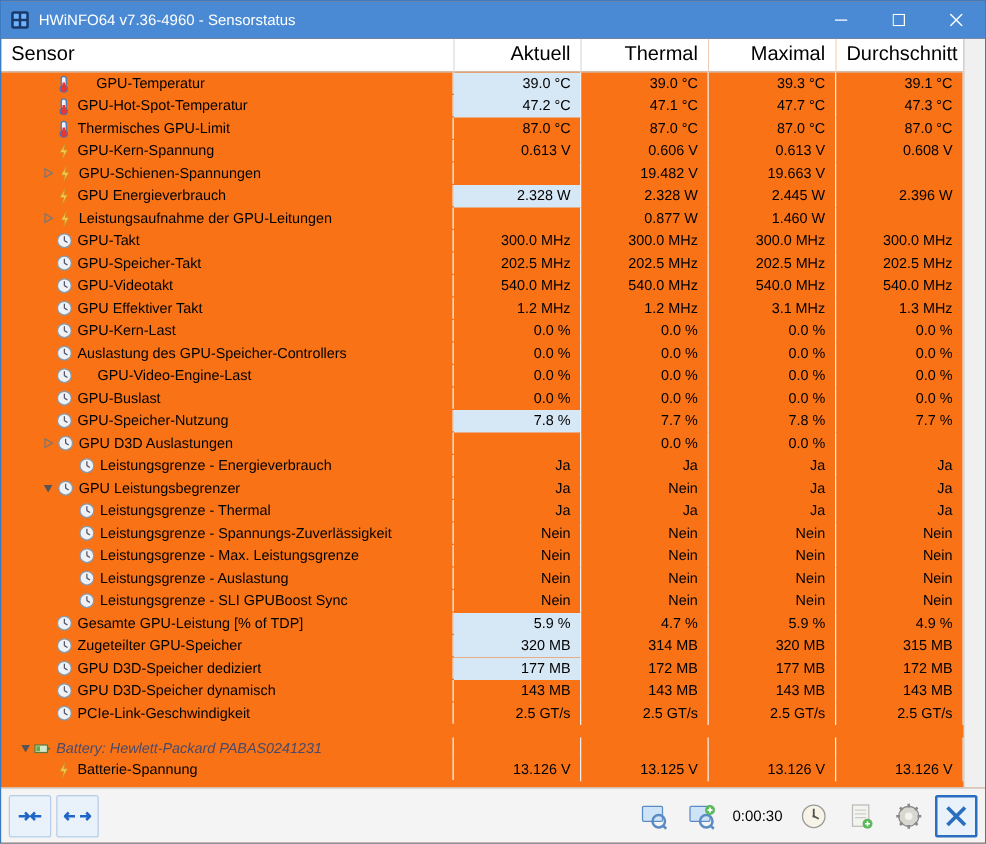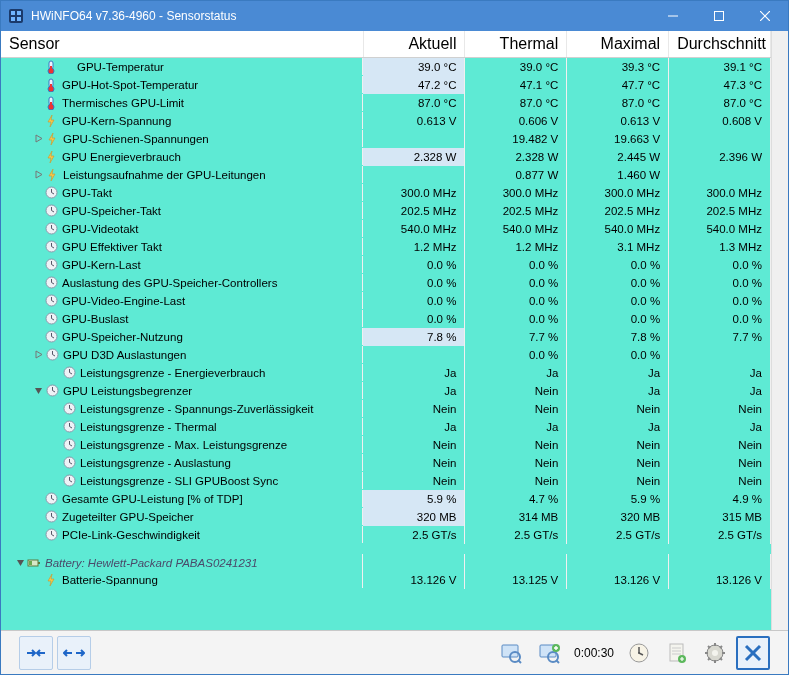--- a/index.html
+++ b/index.html
@@ -1,38 +1,38 @@
 <!DOCTYPE html>
 <html><head>
 <meta charset="utf-8">
 <style>
   * { box-sizing: border-box; }
   html, body { margin: 0; padding: 0; font-family: "Segoe UI", Tahoma, sans-serif; font-size: 12px; color: #000; background: #fff; }
-  .window { width: 789px; height: 675px; display: flex; flex-direction: column; border: 1px solid #3a7ac0; background: #5eead4; position: relative; }
+  .window { width: 789px; height: 675px; display: flex; flex-direction: column; border: 1px solid #3a7ac0; background: #f97316; position: relative; }
   .titlebar { height: 30px; background: #4a8ad4; color: #fff; display: flex; align-items: center; padding-left: 6px; }
   .titlebar .app-icon { width: 18px; height: 18px; margin-right: 6px; display: flex; align-items: center; justify-content: center; }
   .titlebar .title { flex: 1; font-size: 12px; }
   .titlebar .win-btns { display: flex; height: 100%; }
   .win-btn { width: 46px; display: flex; align-items: center; justify-content: center; color: #fff; cursor: pointer; }
   .content { flex: 1; display: flex; overflow: hidden; }
   .tablewrap { flex: 1; overflow-y: auto; }
   table { width: 100%; border-collapse: collapse; table-layout: fixed; }
   thead th { position: sticky; top: 0; background: #fff; border-bottom: 1px solid #d0d0d0; font-weight: 400; text-align: right; padding: 4px 8px; font-size: 16px; border-right: 1px solid #e8e8e8; }
   thead th:first-child { text-align: left; width: 320px; }
   thead th:not(:first-child) { width: 90px; }
   tbody td { padding: 1px 8px; border-right: 1px solid #f0f0f0; font-size: 11.5px; line-height: 16px; height: 17px; white-space: nowrap; overflow: hidden; }
   tbody td:not(:first-child) { text-align: right; }
   tbody td:first-child { display: flex; align-items: center; gap: 1px; }
   .hl td.v0 { background: #d6e7f5; }
   .indent { display: inline-block; flex-shrink: 0; }
   .exp { width: 12px; display: inline-flex; justify-content: center; font-size: 10px; color: #555; cursor: pointer; flex-shrink: 0; }
   .icon { width: 14px; height: 14px; display: inline-flex; align-items: center; justify-content: center; flex-shrink: 0; }
   .section td:first-child { font-style: italic; color: #4a4a6a; }
   .scrollbar-space { width: 17px; background: #f0f0f0; border-left: 1px solid #ddd; }
-  .statusbar { height: 44px; border-top: 1px solid #c8c8c8; background: #f4f4f4; display: flex; align-items: center; padding: 3px 18px; gap: 4px; }
+  .statusbar { height: 44px; border-top: 1px solid #c8c8c8; background: #f4f4f4; display: flex; align-items: center; padding: 3px 6px; gap: 4px; }
   .sb-btn { width: 34px; height: 34px; border: 1px solid transparent; display: flex; align-items: center; justify-content: center; cursor: pointer; border-radius: 2px; }
   .sb-btn.sq { border-color: #b5cde8; background: #e9f1fa; }
   .sb-btn.close-x { border: 2px solid #2a6fbf; background: #e9f1fa; }
   .sb-spacer { flex: 1; }
   .elapsed { font-size: 12px; padding: 0 4px; }
   svg { display: block; }
 </style>
 </head>
 <body>
 
@@ -308,21 +308,21 @@
             <tr>
               <td>
                 <span class="indent" style="width: 34px;"></span>
                 <span class="icon">
                   <svg width="13" height="13">
                     <circle cx="6.5" cy="6.5" r="5.5" fill="#eef2f6" stroke="#89a"></circle>
                     <line x1="6.5" y1="6.5" x2="6.5" y2="3" stroke="#556" stroke-width="1"></line>
                     <line x1="6.5" y1="6.5" x2="9" y2="8" stroke="#556" stroke-width="1"></line>
                   </svg>
                 </span>
-                <span style="margin-left: 3px;">GPU-Video-Engine-Last</span>
+                <span style="margin-left: 19px;">GPU-Video-Engine-Last</span>
               </td>
               <td class="v0">0.0 %</td>
               <td class="v1">0.0 %</td>
               <td class="v2">0.0 %</td>
               <td class="v3">0.0 %</td>
             </tr>
             <tr>
               <td>
                 <span class="indent" style="width: 34px;"></span>
                 <span class="icon">
@@ -420,54 +420,54 @@
             <tr>
               <td>
                 <span class="indent" style="width: 52px;"></span>
                 <span class="icon">
                   <svg width="13" height="13">
                     <circle cx="6.5" cy="6.5" r="5.5" fill="#eef2f6" stroke="#89a"></circle>
                     <line x1="6.5" y1="6.5" x2="6.5" y2="3" stroke="#556" stroke-width="1"></line>
                     <line x1="6.5" y1="6.5" x2="9" y2="8" stroke="#556" stroke-width="1"></line>
                   </svg>
                 </span>
+                <span style="margin-left: 3px;">Leistungsgrenze - Thermal</span>
+              </td>
+              <td class="v0">Ja</td>
+              <td class="v1">Ja</td>
+              <td class="v2">Ja</td>
+              <td class="v3">Ja</td>
+            </tr>
+            <tr>
+              <td>
+                <span class="indent" style="width: 52px;"></span>
+                <span class="icon">
+                  <svg width="13" height="13">
+                    <circle cx="6.5" cy="6.5" r="5.5" fill="#eef2f6" stroke="#89a"></circle>
+                    <line x1="6.5" y1="6.5" x2="6.5" y2="3" stroke="#556" stroke-width="1"></line>
+                    <line x1="6.5" y1="6.5" x2="9" y2="8" stroke="#556" stroke-width="1"></line>
+                  </svg>
+                </span>
                 <span style="margin-left: 3px;">Leistungsgrenze - Spannungs-Zuverlässigkeit</span>
               </td>
               <td class="v0">Nein</td>
               <td class="v1">Nein</td>
               <td class="v2">Nein</td>
               <td class="v3">Nein</td>
             </tr>
             <tr>
               <td>
                 <span class="indent" style="width: 52px;"></span>
                 <span class="icon">
                   <svg width="13" height="13">
                     <circle cx="6.5" cy="6.5" r="5.5" fill="#eef2f6" stroke="#89a"></circle>
                     <line x1="6.5" y1="6.5" x2="6.5" y2="3" stroke="#556" stroke-width="1"></line>
                     <line x1="6.5" y1="6.5" x2="9" y2="8" stroke="#556" stroke-width="1"></line>
                   </svg>
                 </span>
-                <span style="margin-left: 3px;">Leistungsgrenze - Thermal</span>
-              </td>
-              <td class="v0">Ja</td>
-              <td class="v1">Ja</td>
-              <td class="v2">Ja</td>
-              <td class="v3">Ja</td>
-            </tr>
-            <tr>
-              <td>
-                <span class="indent" style="width: 52px;"></span>
-                <span class="icon">
-                  <svg width="13" height="13">
-                    <circle cx="6.5" cy="6.5" r="5.5" fill="#eef2f6" stroke="#89a"></circle>
-                    <line x1="6.5" y1="6.5" x2="6.5" y2="3" stroke="#556" stroke-width="1"></line>
-                    <line x1="6.5" y1="6.5" x2="9" y2="8" stroke="#556" stroke-width="1"></line>
-                  </svg>
-                </span>
                 <span style="margin-left: 3px;">Leistungsgrenze - Max. Leistungsgrenze</span>
               </td>
               <td class="v0">Nein</td>
               <td class="v1">Nein</td>
               <td class="v2">Nein</td>
               <td class="v3">Nein</td>
             </tr>
             <tr>
               <td>
                 <span class="indent" style="width: 52px;"></span>
@@ -528,20 +528,54 @@
                     <line x1="6.5" y1="6.5" x2="6.5" y2="3" stroke="#556" stroke-width="1"></line>
                     <line x1="6.5" y1="6.5" x2="9" y2="8" stroke="#556" stroke-width="1"></line>
                   </svg>
                 </span>
                 <span style="margin-left: 3px;">Zugeteilter GPU-Speicher</span>
               </td>
               <td class="v0">320 MB</td>
               <td class="v1">314 MB</td>
               <td class="v2">320 MB</td>
               <td class="v3">315 MB</td>
+            </tr>
+            <tr class="hl">
+              <td>
+                <span class="indent" style="width: 34px;"></span>
+                <span class="icon">
+                  <svg width="13" height="13">
+                    <circle cx="6.5" cy="6.5" r="5.5" fill="#eef2f6" stroke="#89a"></circle>
+                    <line x1="6.5" y1="6.5" x2="6.5" y2="3" stroke="#556" stroke-width="1"></line>
+                    <line x1="6.5" y1="6.5" x2="9" y2="8" stroke="#556" stroke-width="1"></line>
+                  </svg>
+                </span>
+                <span style="margin-left: 3px;">GPU D3D-Speicher dediziert</span>
+              </td>
+              <td class="v0">177 MB</td>
+              <td class="v1">172 MB</td>
+              <td class="v2">177 MB</td>
+              <td class="v3">172 MB</td>
+            </tr>
+            <tr>
+              <td>
+                <span class="indent" style="width: 34px;"></span>
+                <span class="icon">
+                  <svg width="13" height="13">
+                    <circle cx="6.5" cy="6.5" r="5.5" fill="#eef2f6" stroke="#89a"></circle>
+                    <line x1="6.5" y1="6.5" x2="6.5" y2="3" stroke="#556" stroke-width="1"></line>
+                    <line x1="6.5" y1="6.5" x2="9" y2="8" stroke="#556" stroke-width="1"></line>
+                  </svg>
+                </span>
+                <span style="margin-left: 3px;">GPU D3D-Speicher dynamisch</span>
+              </td>
+              <td class="v0">143 MB</td>
+              <td class="v1">143 MB</td>
+              <td class="v2">143 MB</td>
+              <td class="v3">143 MB</td>
             </tr>
             <tr>
               <td>
                 <span class="indent" style="width: 34px;"></span>
                 <span class="icon">
                   <svg width="13" height="13">
                     <circle cx="6.5" cy="6.5" r="5.5" fill="#eef2f6" stroke="#89a"></circle>
                     <line x1="6.5" y1="6.5" x2="6.5" y2="3" stroke="#556" stroke-width="1"></line>
                     <line x1="6.5" y1="6.5" x2="9" y2="8" stroke="#556" stroke-width="1"></line>
                   </svg>

